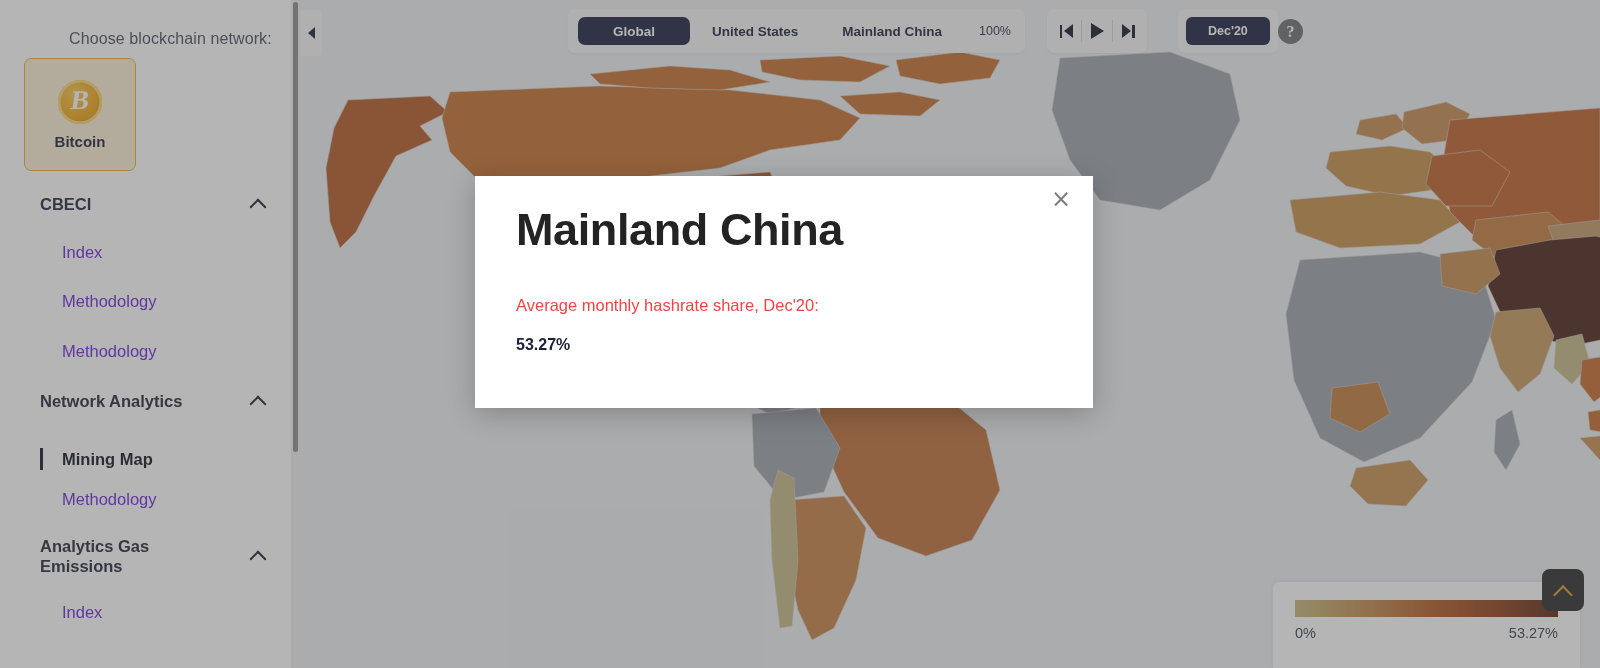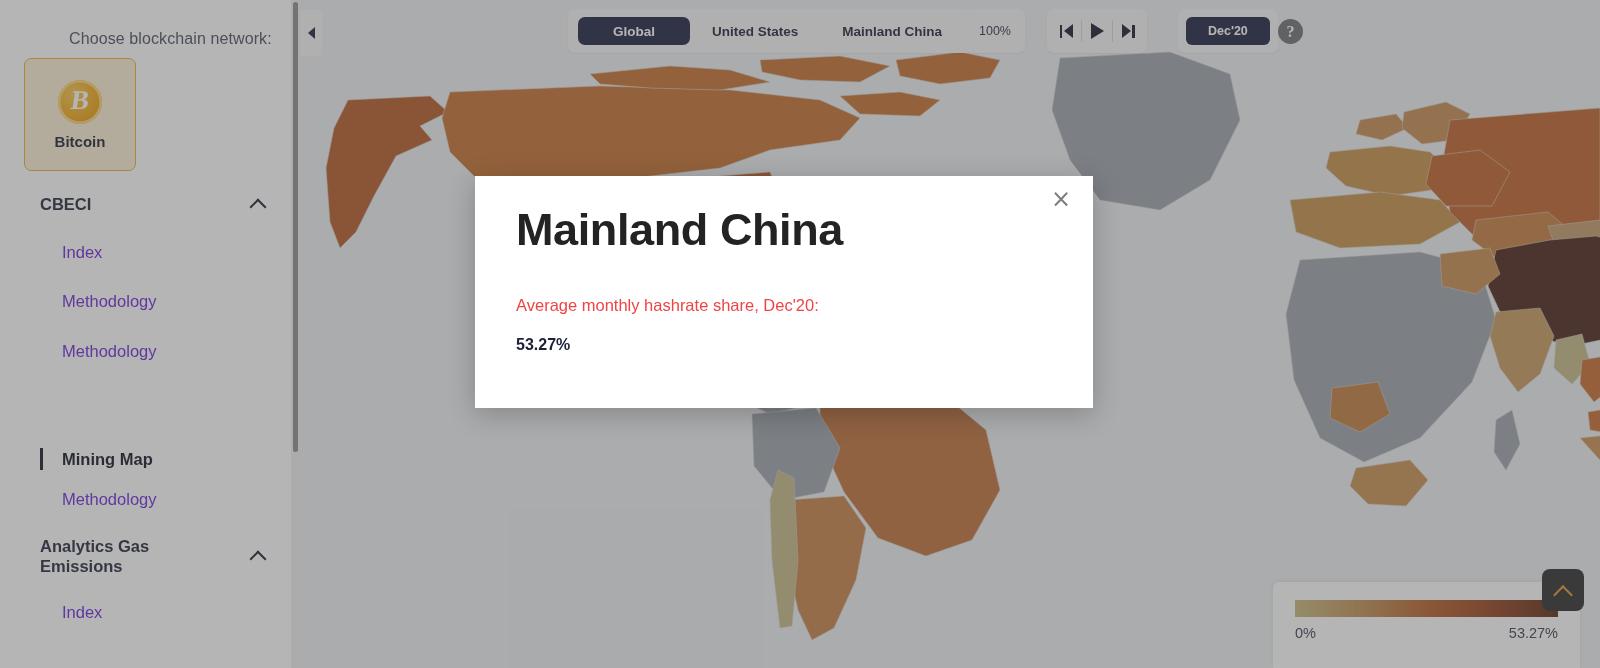--- a/index.html
+++ b/index.html
@@ -286,20 +286,24 @@
     <div class="sb-link" style="top:237px">
       <span>Index</span>
     </div>
     <div class="sb-link" style="top:286px">
       <span>Methodology</span>
     </div>
     <div class="sb-link" style="top:336px">
       <span>Methodology</span>
     </div>
 
+    <div class="sb-group" style="top:389px;height:24px">
+      <span class="gt">Network Analytics</span>
+      <span class="chev"></span>
+    </div>
     <div class="sb-link active" style="top:444px">
       <span>Mining Map</span>
     </div>
     <div class="sb-link" style="top:484px">
       <span>Methodology</span>
     </div>
 
     <div class="sb-group" style="top:535px;height:42px">
       <span class="gt" style="max-width:160px">Analytics Gas Emissions</span>
       <span class="chev"></span>

